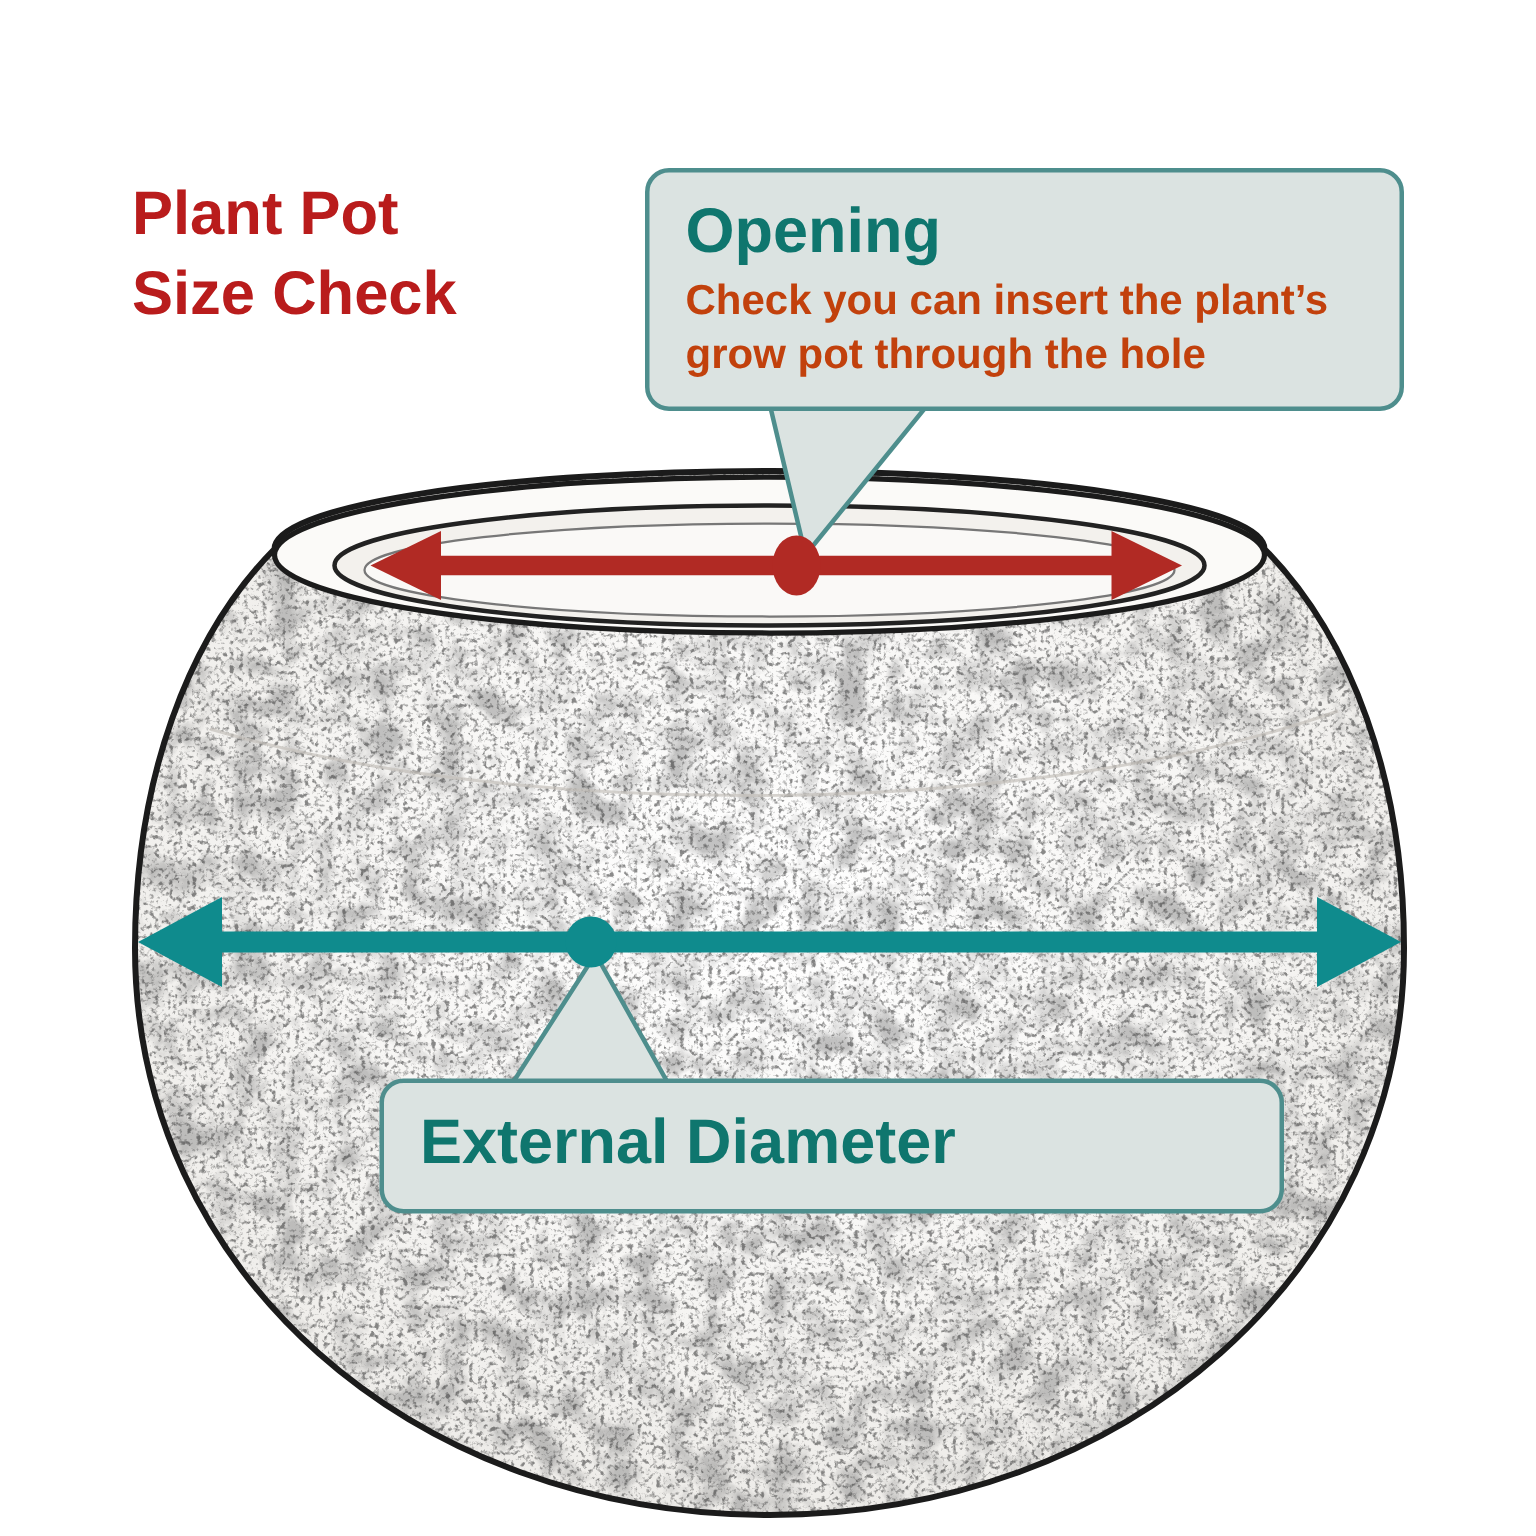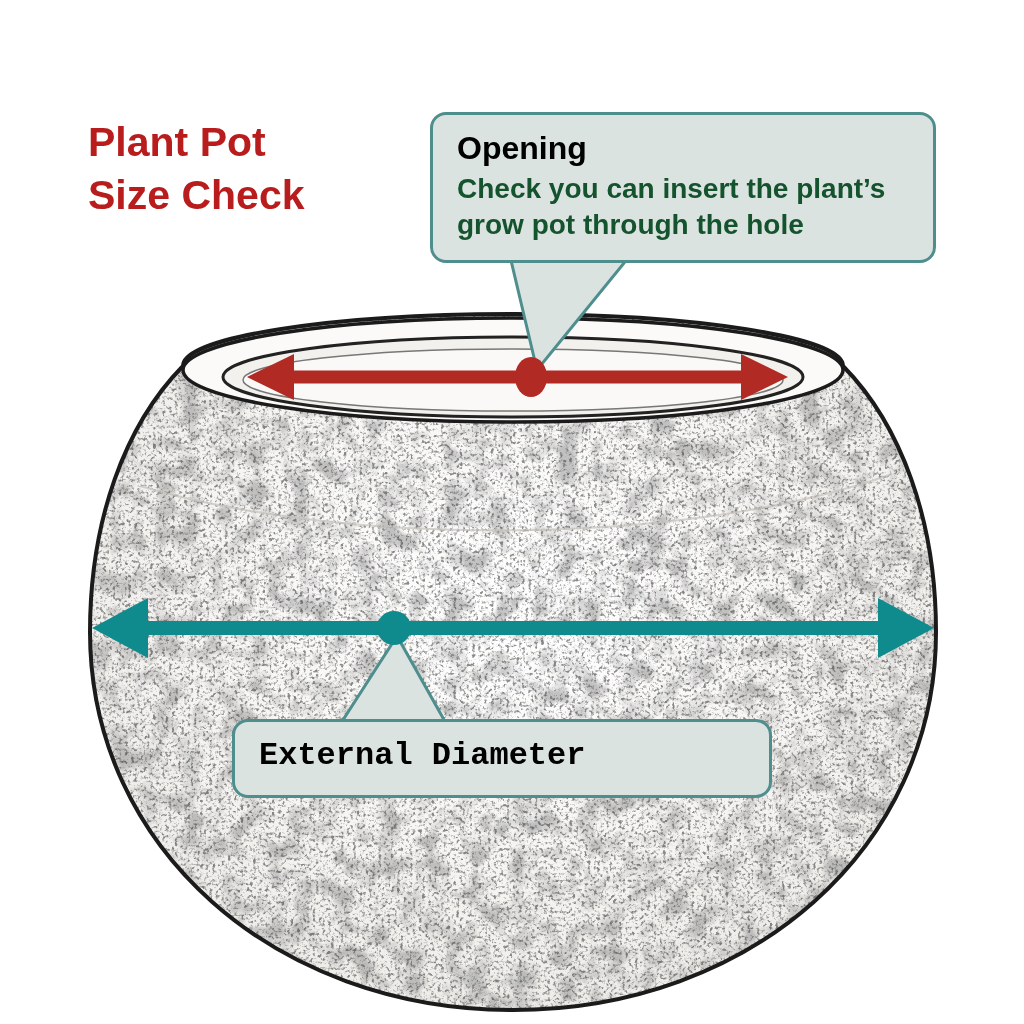--- a/index.html
+++ b/index.html
@@ -35,32 +35,32 @@
   }
 
   .callout {
     position: absolute;
     background: #dbe3e1;
     border: 3px solid #4e8e8d;
     border-radius: 16px;
     padding: 15px 24px 17px 24px;
   }
   .callout-opening { left: 430px; top: 112px; width: 506px; }
-  .callout-external { left: 232px; top: 719px; width: 540px; font-family: Liberation Mono, monospace; }
+  .callout-external { left: 253px; top: 719px; width: 603px; }
 
   .callout-heading {
-    font-size: 32px;
+    font-size: 42px;
     font-weight: bold;
-    color: #000000;
+    color: #0f766e;
     margin-bottom: 4px;
   }
   .callout-body {
     font-size: 28px;
     font-weight: 600;
-    color: #14532d;
+    color: #c2410c;
     line-height: 1.28;
     white-space: pre-line;
   }
 
   .tail { fill: #dbe3e1; stroke: #4e8e8d; stroke-width: 3; }
   .outline { fill: none; stroke: #1b1b1b; }
   .contour { fill: none; stroke: #c4c0ba; stroke-width: 2; opacity: 0.7; }
 </style>
 </head>
 <body>

